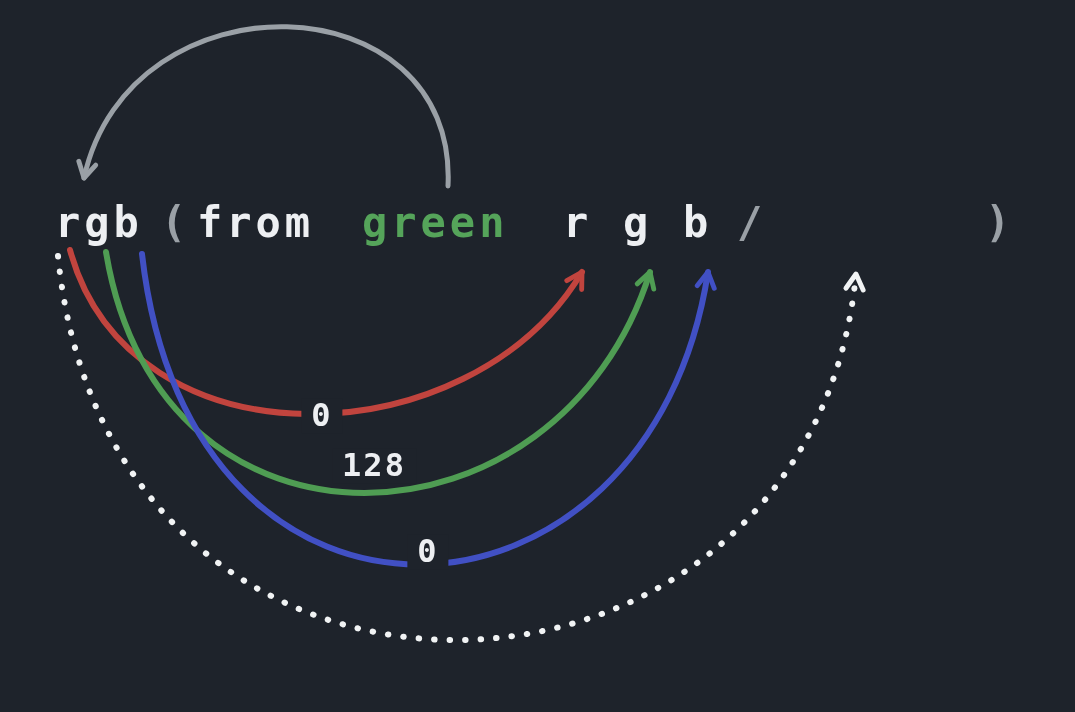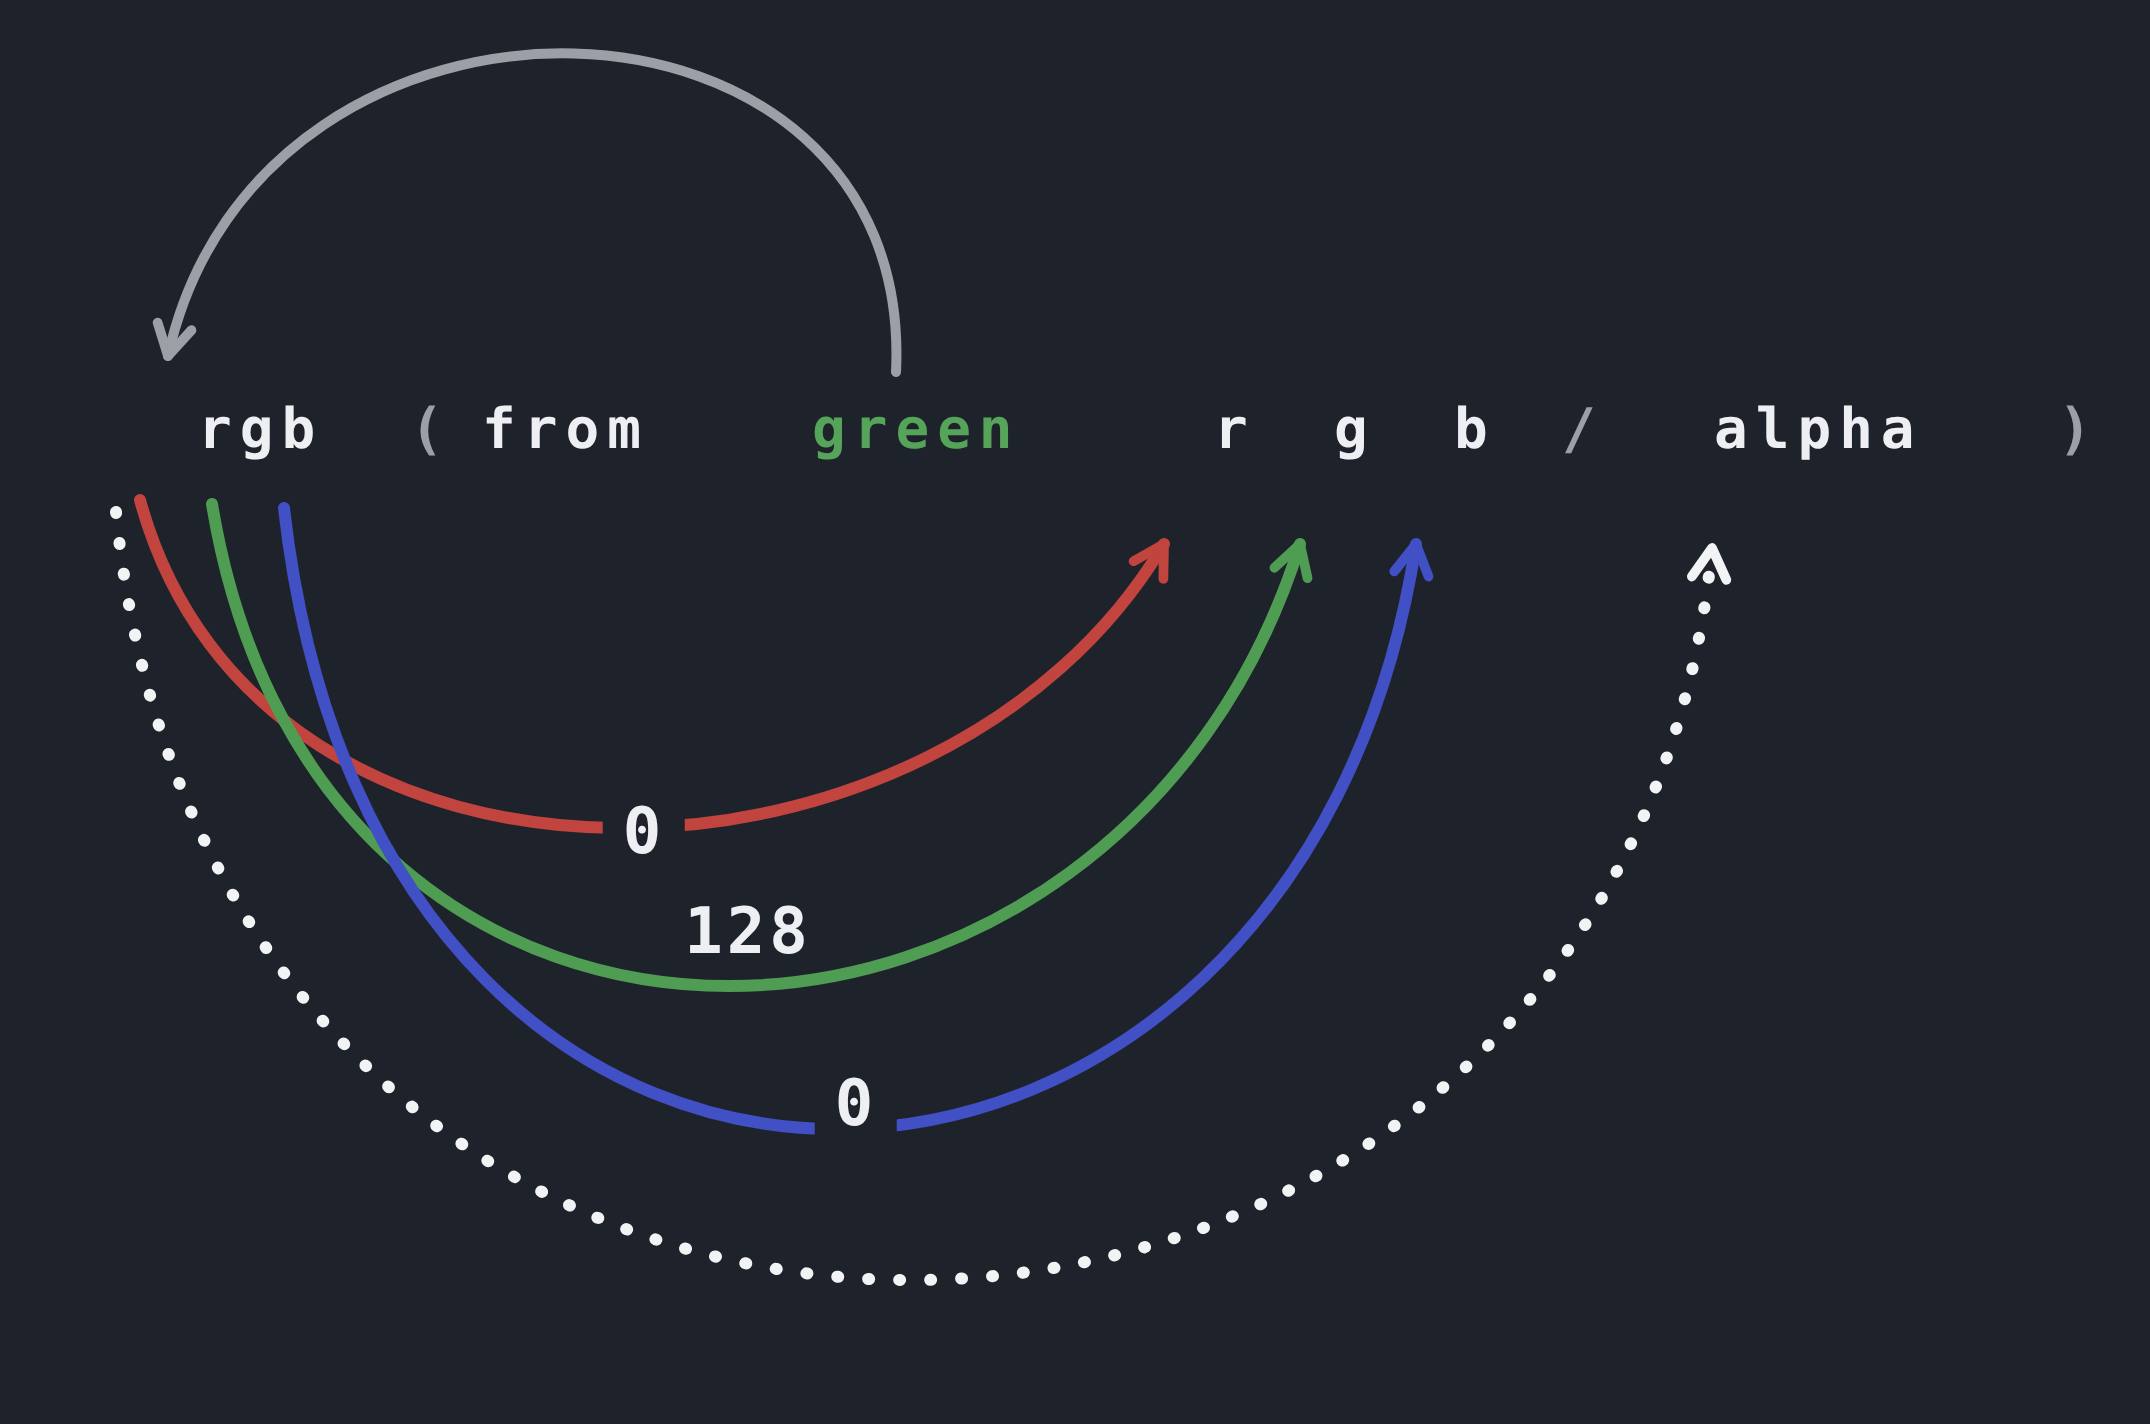--- a/index.html
+++ b/index.html
@@ -21,26 +21,25 @@
     width: 1075px;
     height: 712px;
   }
   .code {
     position: absolute;
     inset: 0;
   }
   .tok {
     position: absolute;
     top: 198px;
-    font-size: 28px;
+    font-size: 42px;
     font-weight: bold;
     letter-spacing: 4px;
     line-height: 1.2;
     white-space: pre;
-    margin-left: 44px;
   }
   .t-white { color: #edeff2; }
   .t-gray  { color: #9aa0a6; }
   .t-green { color: #55a45a; }
   .val {
     position: absolute;
     transform: translate(-50%, -50%);
     background: #1e232b;
     padding: 0 10px;
     font-size: 32px;
@@ -87,21 +86,20 @@
 
   <div class="code">
     <span class="tok t-white" style="left:55px">rgb</span>
     <span class="tok t-gray" style="left:161px">(</span>
     <span class="tok t-green" style="left:362px">green</span>
     <span class="tok t-white" style="left:197px">from</span>
     <span class="tok t-white" style="left:563px">r</span>
     <span class="tok t-white" style="left:623px">g</span>
     <span class="tok t-white" style="left:683px">b</span>
     <span class="tok t-gray" style="left:737px">/</span>
-    <span class="tok t-white" style="left:813px">alpha</span>
     <span class="tok t-gray" style="left:985px">)</span>
   </div>
 
   <span class="val" style="left:322px; top:416px">0</span>
   <span class="val" style="left:374px; top:466px">128</span>
   <span class="val" style="left:428px; top:552px">0</span>
 
 </div>
 
 </body></html>

